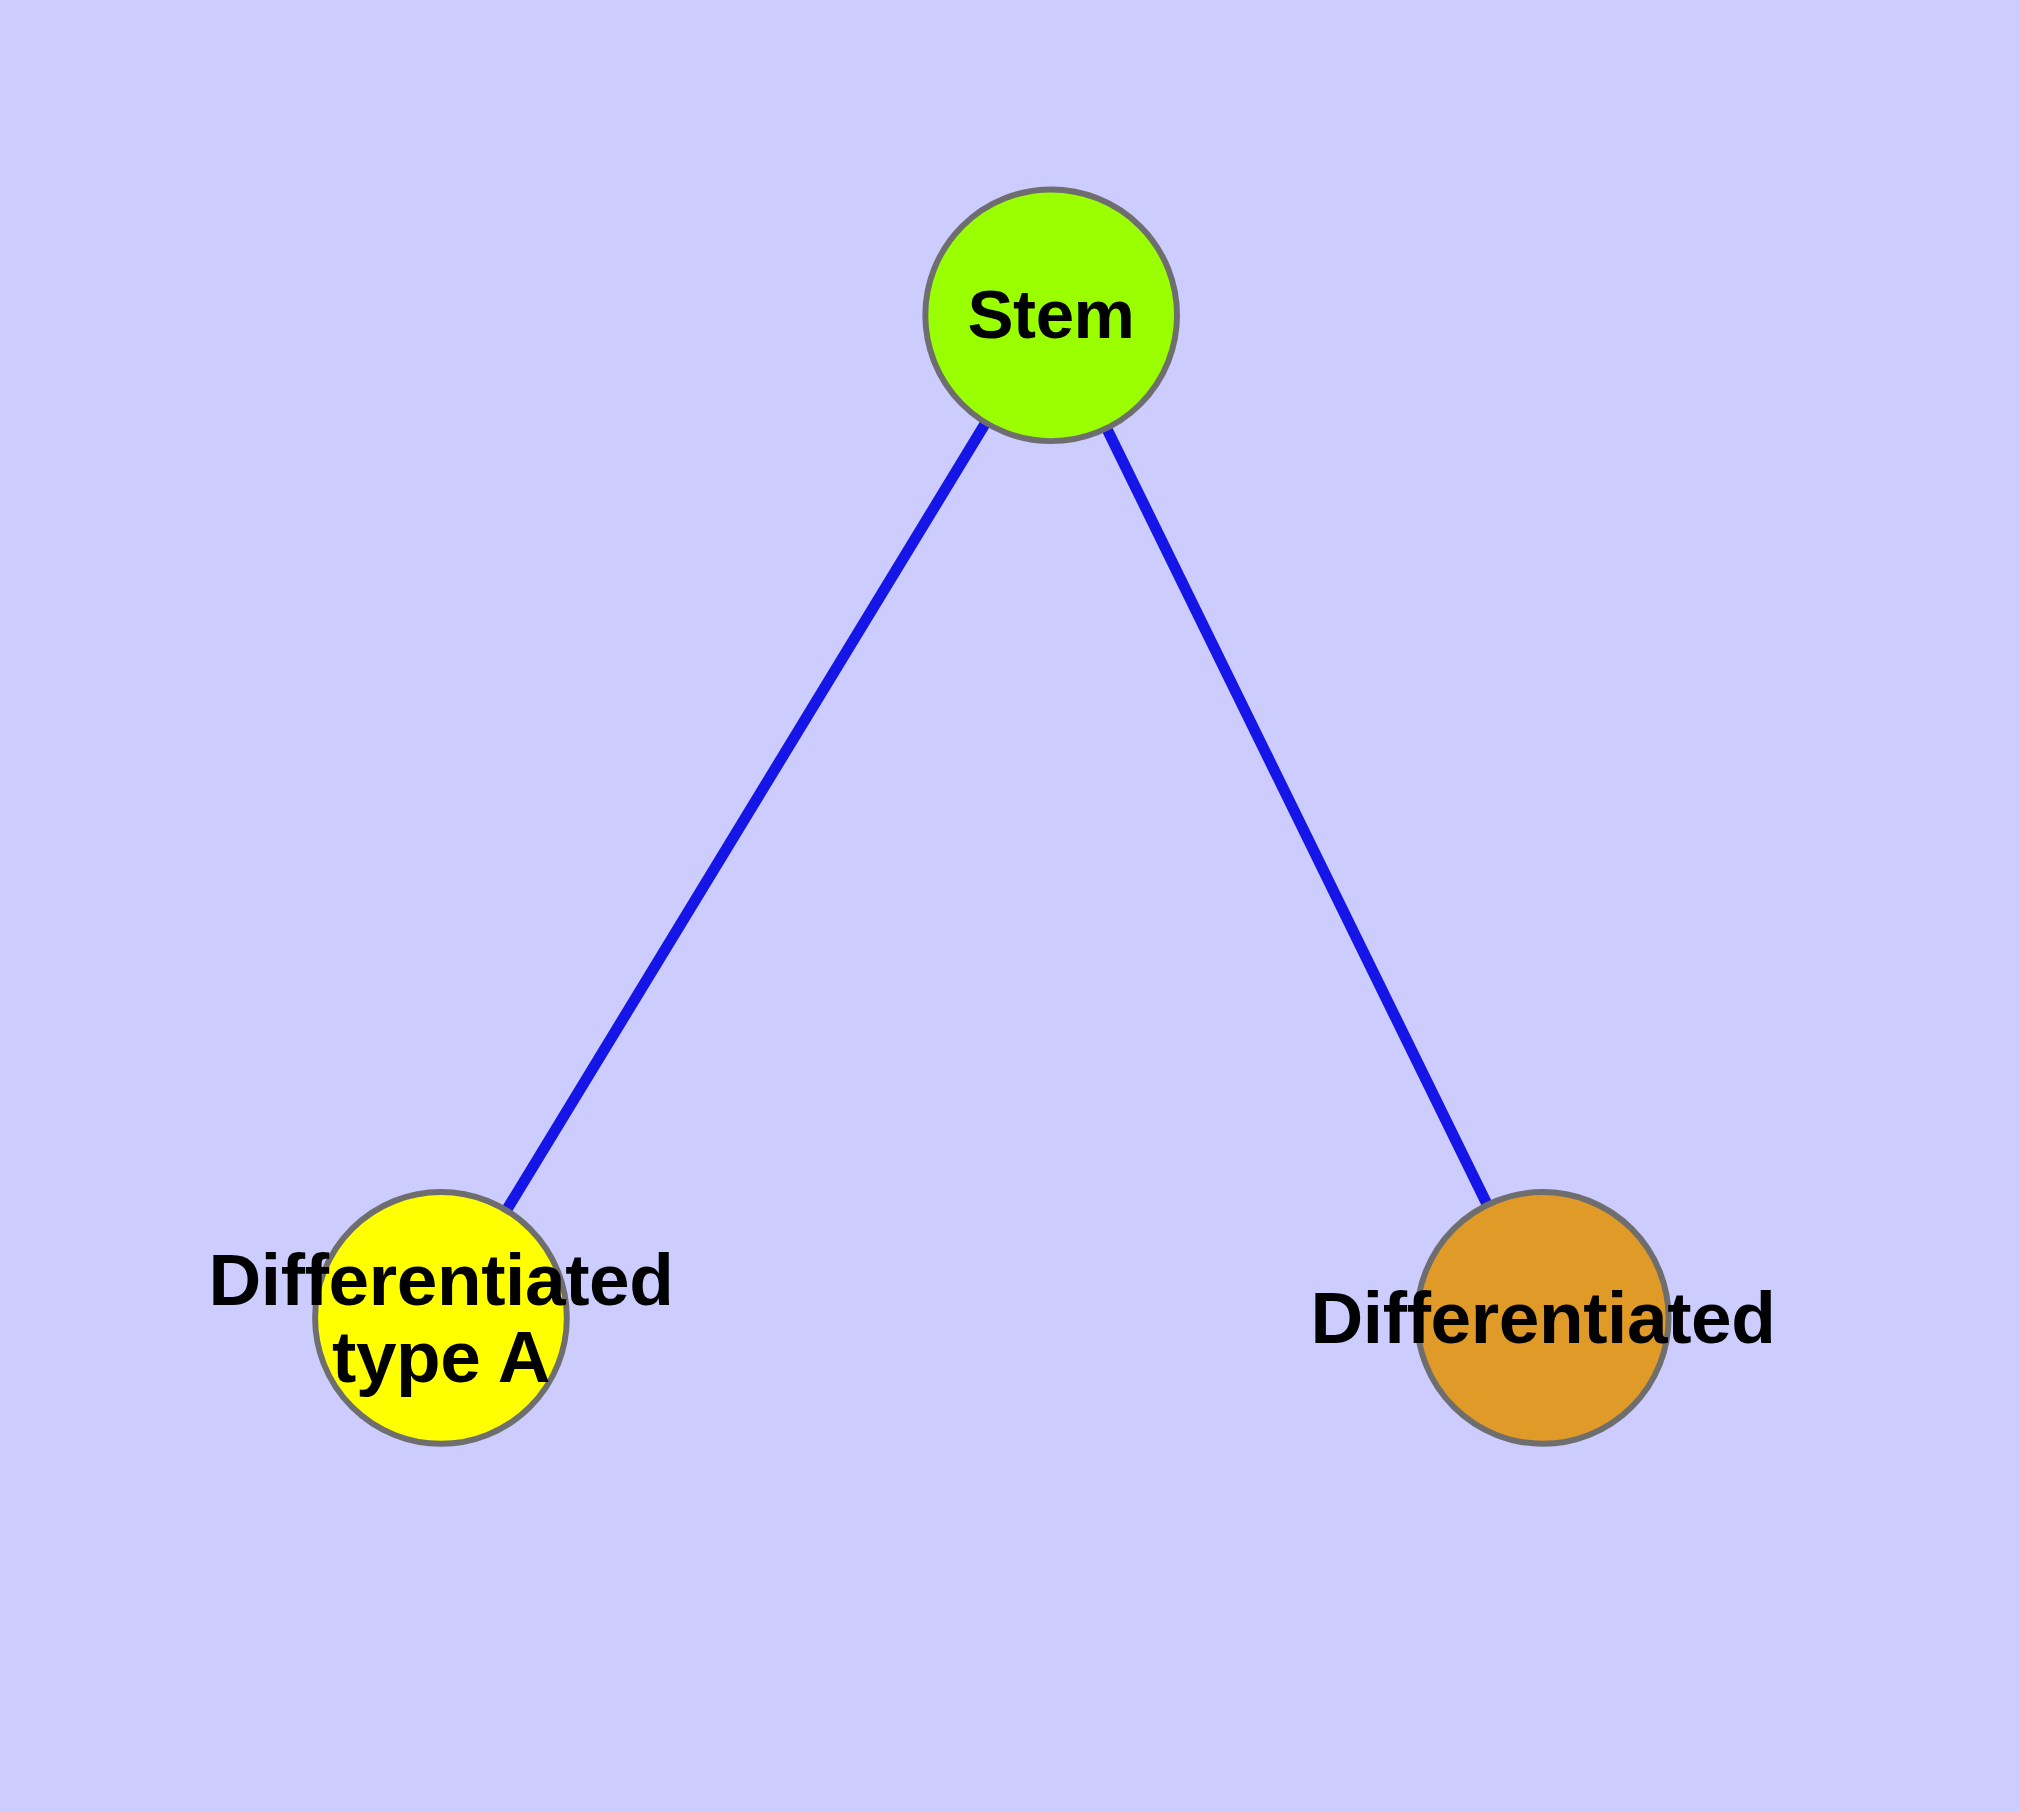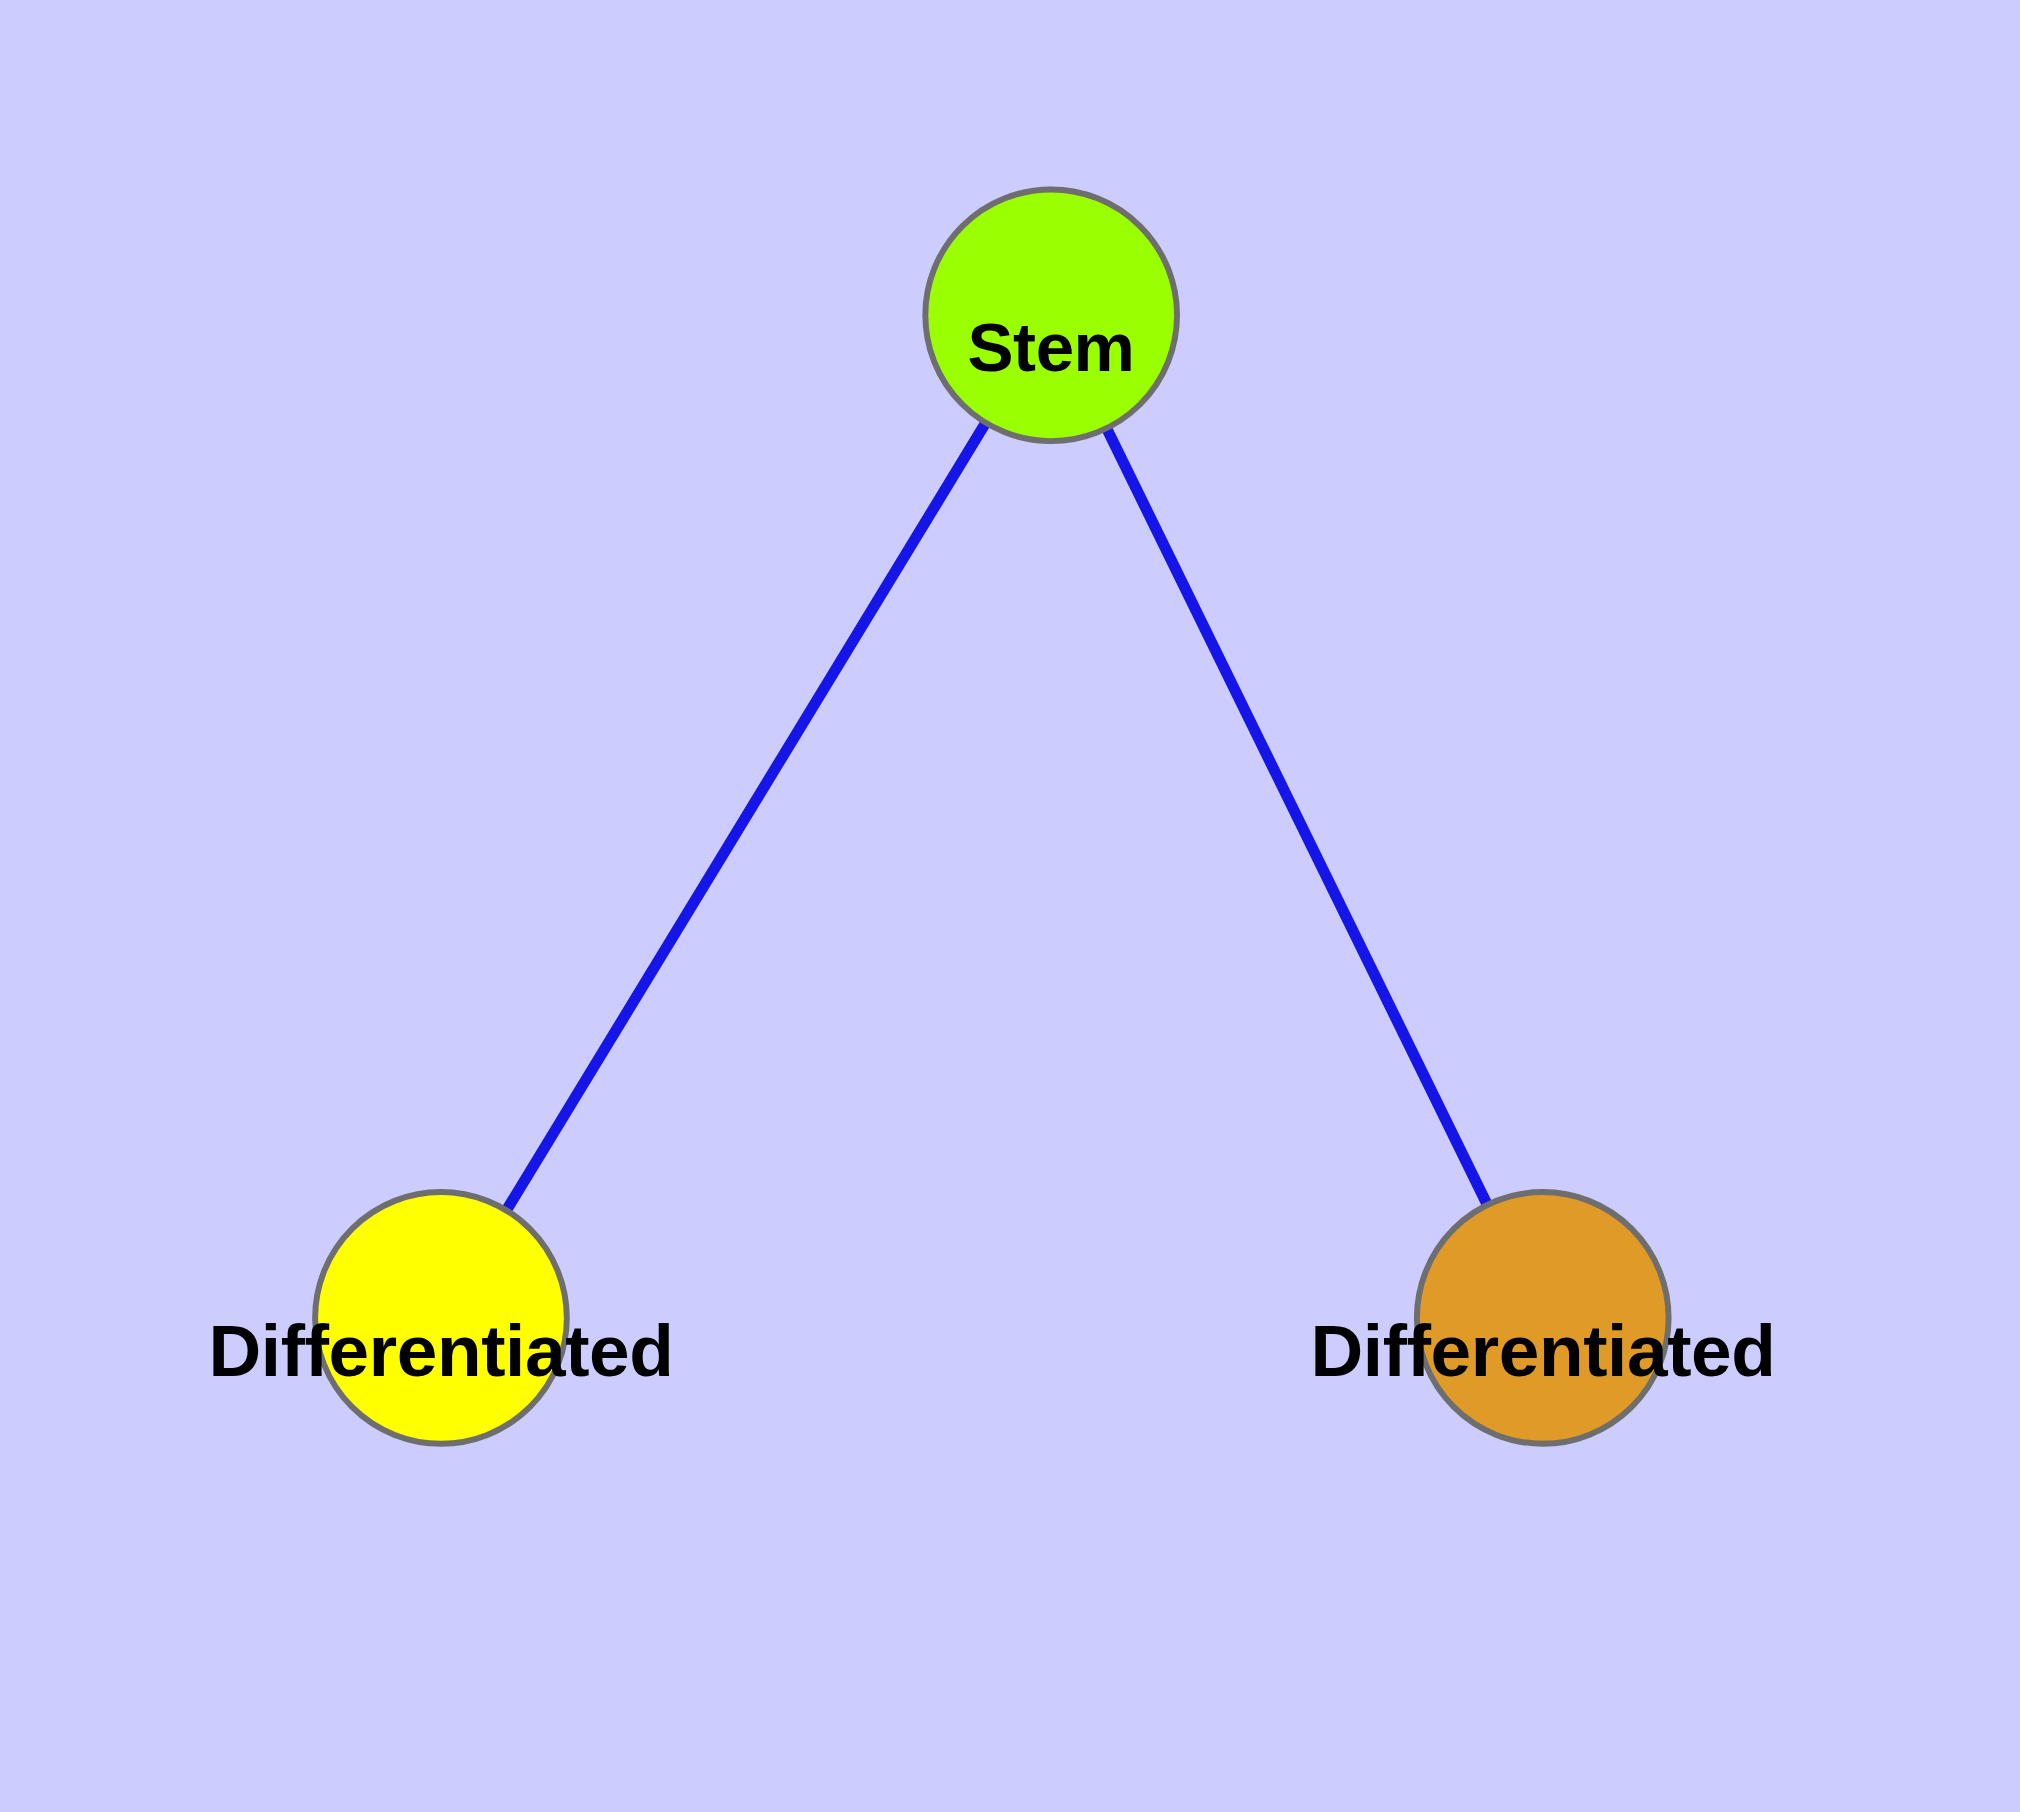--- a/index.html
+++ b/index.html
@@ -31,21 +31,20 @@
     transform: translate(-50%, -50%);
     color: #000000;
     font-family: "Liberation Sans", sans-serif;
     font-weight: bold;
     text-align: center;
     white-space: pre;
     line-height: 1.06;
     letter-spacing: -0.4px;
     pointer-events: none;
     user-select: none;
-    margin-top: 33px;
   }
   .node-label.root {
     font-size: 69px;
   }
   .node-label.leaf {
     font-size: 73px;
   }
 </style>
 </head>
 <body>
@@ -59,18 +58,18 @@
       </g>
     <g id="node-layer">
         <circle cx="1240" cy="372" r="148.5" fill="#9aff00" stroke="#6e6e6e" stroke-width="7"></circle>
         <circle cx="520" cy="1555" r="148.5" fill="#ffff00" stroke="#6e6e6e" stroke-width="7"></circle>
         <circle cx="1820" cy="1555" r="148.5" fill="#e09a28" stroke="#6e6e6e" stroke-width="7"></circle>
       </g>
   </svg>
 
   <div id="label-layer">
       <div class="node-label root" style="left: 1051px; top: 315px; font-size: 69px;"><span style="display: block;">Stem</span></div>
-      <div class="node-label leaf" style="left: 441px; top: 1318px; font-size: 73px;"><span style="display: block;">Differentiated</span></div>
+      <div class="node-label leaf" style="left: 441px; top: 1318px; font-size: 73px;"><span style="display: block;">Differentiated</span><span style="display: block;">type A</span></div>
       <div class="node-label leaf" style="left: 1543px; top: 1318px; font-size: 73px;"><span style="display: block;">Differentiated</span></div>
     </div>
 
 </div>
 
 
 </body></html>

